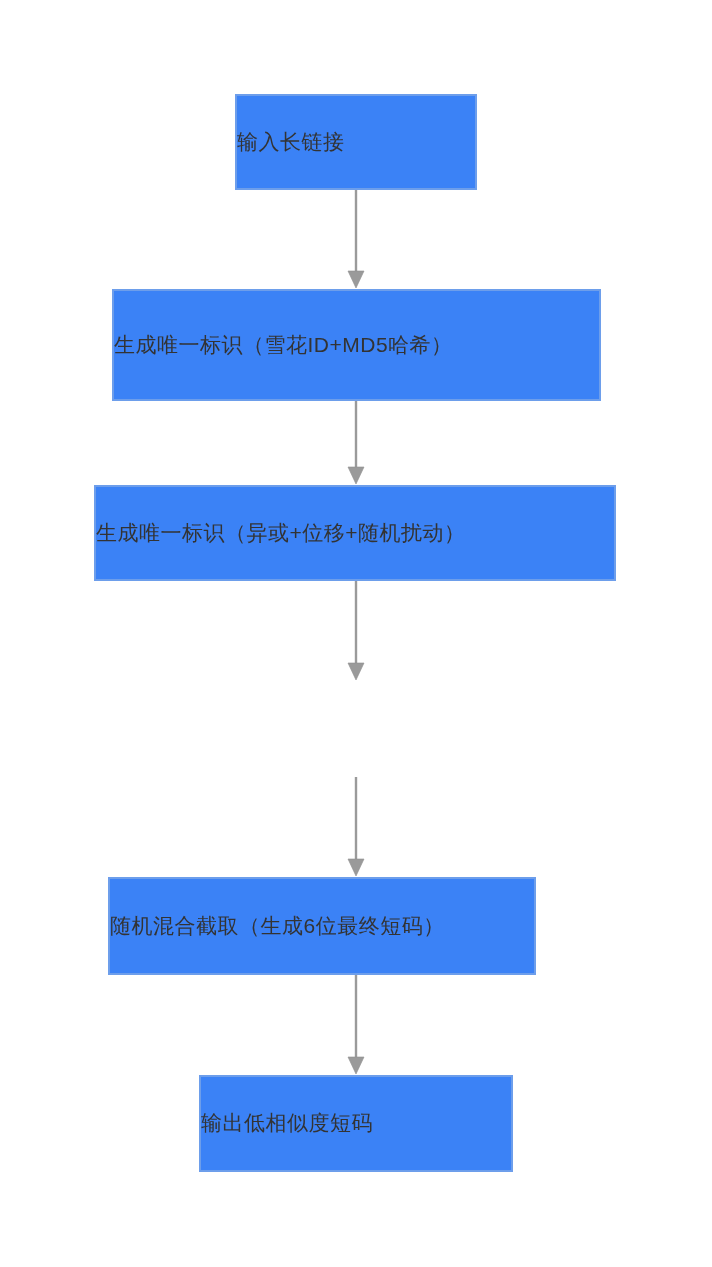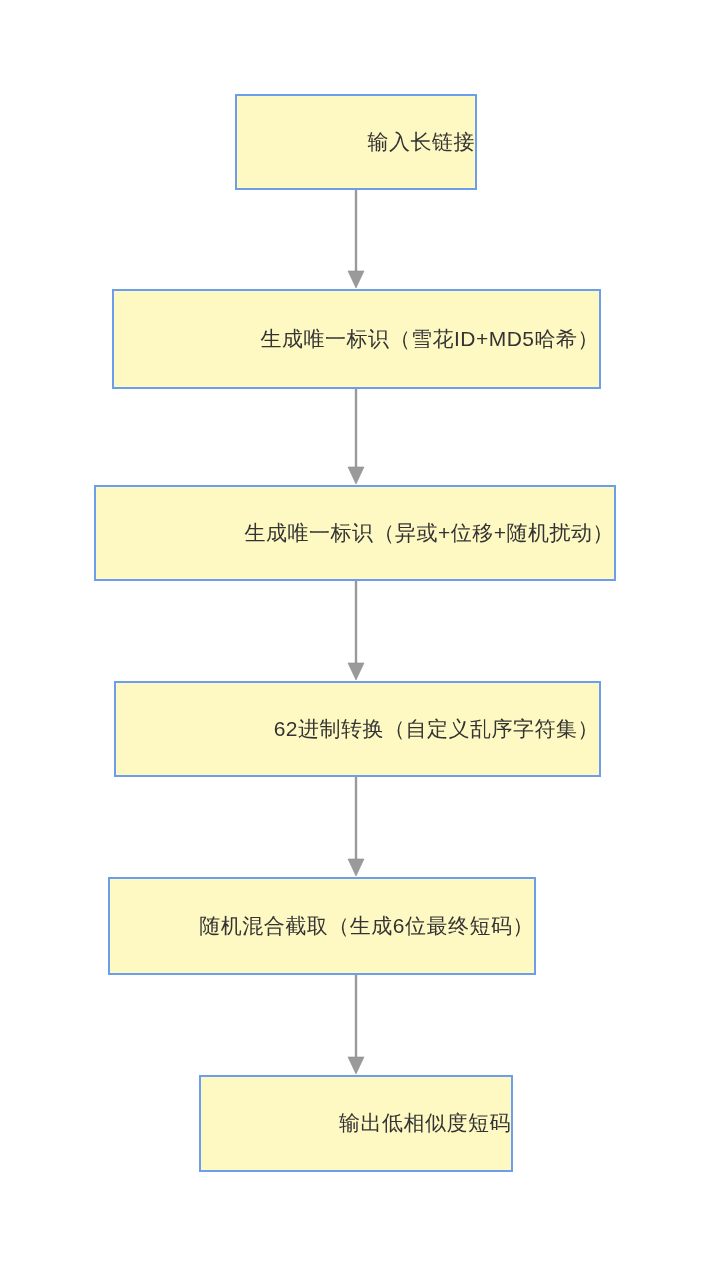--- a/index.html
+++ b/index.html
@@ -17,25 +17,25 @@
   #flow-canvas {
     position: absolute;
     left: 0;
     top: 0;
     width: 712px;
     height: 1267px;
   }
   .node {
     position: absolute;
     box-sizing: border-box;
-    background: #fef9c3;
+    background: #3b82f6;
     border: 2px solid #6d9eeb;
     display: flex;
     align-items: center;
-    justify-content: flex-end;
+    justify-content: flex-start;
     text-align: center;
   }
   .node-label {
     font-size: 21px;
     line-height: 1.35;
     color: #333333;
     letter-spacing: 0.5px;
     white-space: nowrap;
   }
   .edge-svg {
@@ -75,31 +75,28 @@
         <polygon points="348,859 364,859 356,876" class="edge-head"></polygon>
         <line x1="356" y1="975" x2="356" y2="1061" class="edge-line"></line>
         <polygon points="348,1057 364,1057 356,1074" class="edge-head"></polygon>
       </g>
   </svg>
 
   <div class="node" style="left: 235px; top: 94px; width: 242px; height: 96px;">
     <span class="node-label">输入长链接</span>
   </div>
 
-  <div class="node" style="left: 112px; top: 289px; width: 489px; height: 100px;">
+  <div class="node" style="left: 112px; top: 289px; width: 489px; height: 112px;">
     <span class="node-label">生成唯一标识（雪花ID+MD5哈希）</span>
   </div>
 
   <div class="node" style="left: 94px; top: 485px; width: 522px; height: 96px;">
     <span class="node-label">生成唯一标识（异或+位移+随机扰动）</span>
   </div>
 
-  <div class="node" style="left: 114px; top: 681px; width: 487px; height: 96px;">
-    <span class="node-label">62进制转换（自定义乱序字符集）</span>
-  </div>
 
   <div class="node" style="left: 108px; top: 877px; width: 428px; height: 98px;">
     <span class="node-label">随机混合截取（生成6位最终短码）</span>
   </div>
 
   <div class="node" style="left: 199px; top: 1075px; width: 314px; height: 97px;">
     <span class="node-label">输出低相似度短码</span>
   </div>
 
 </div>

